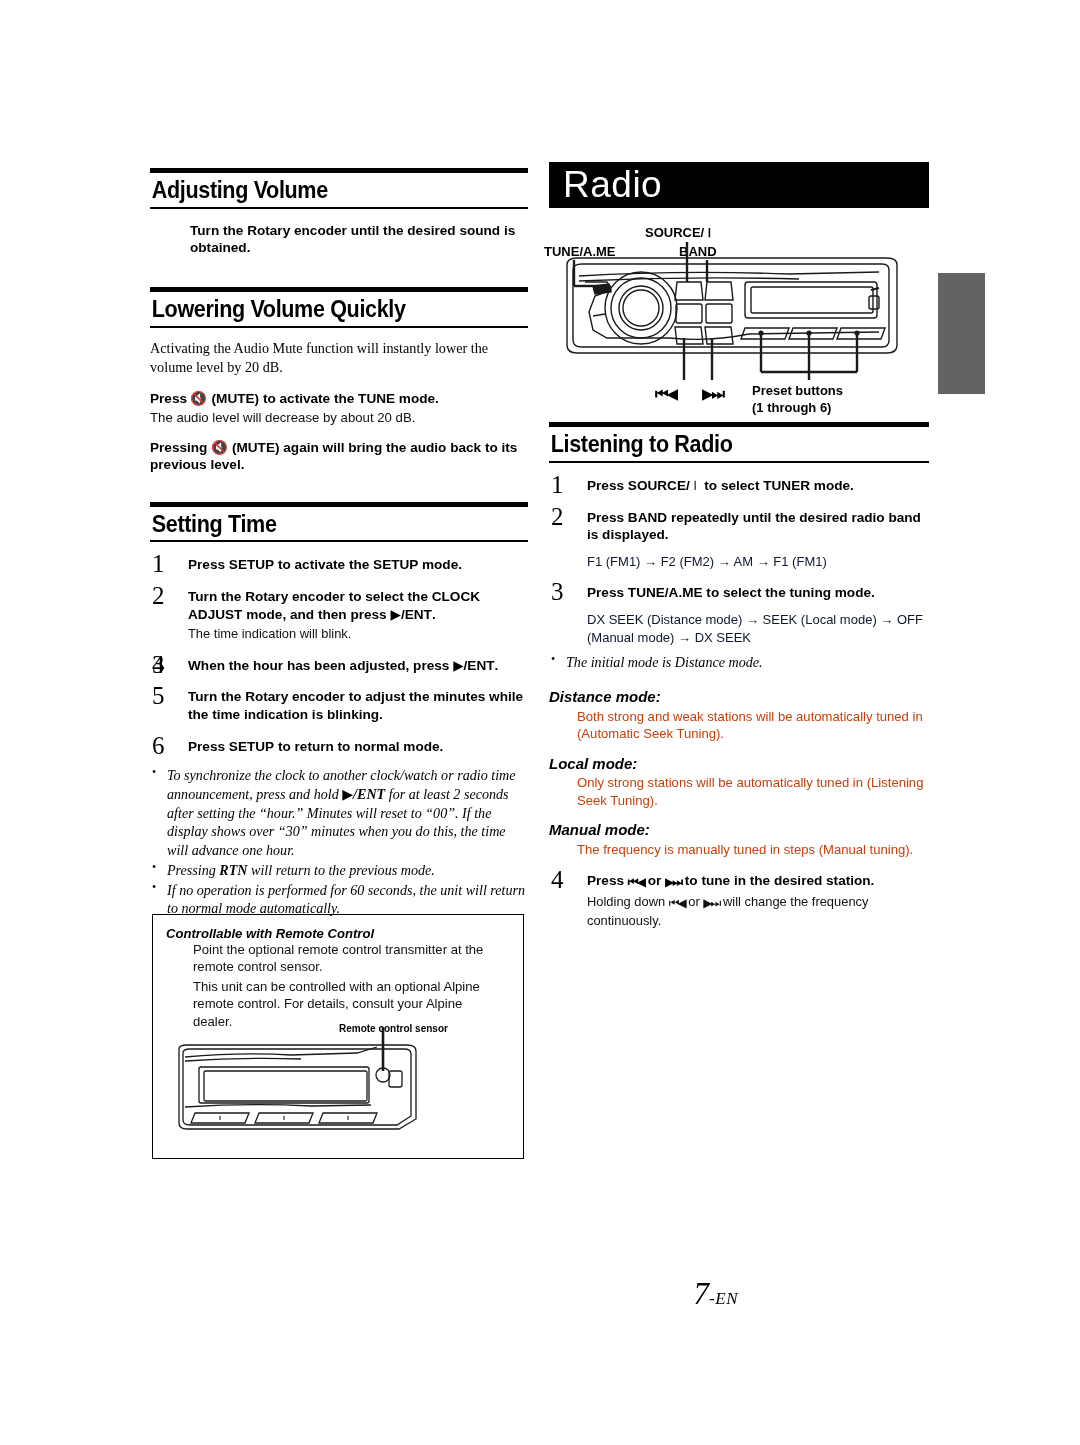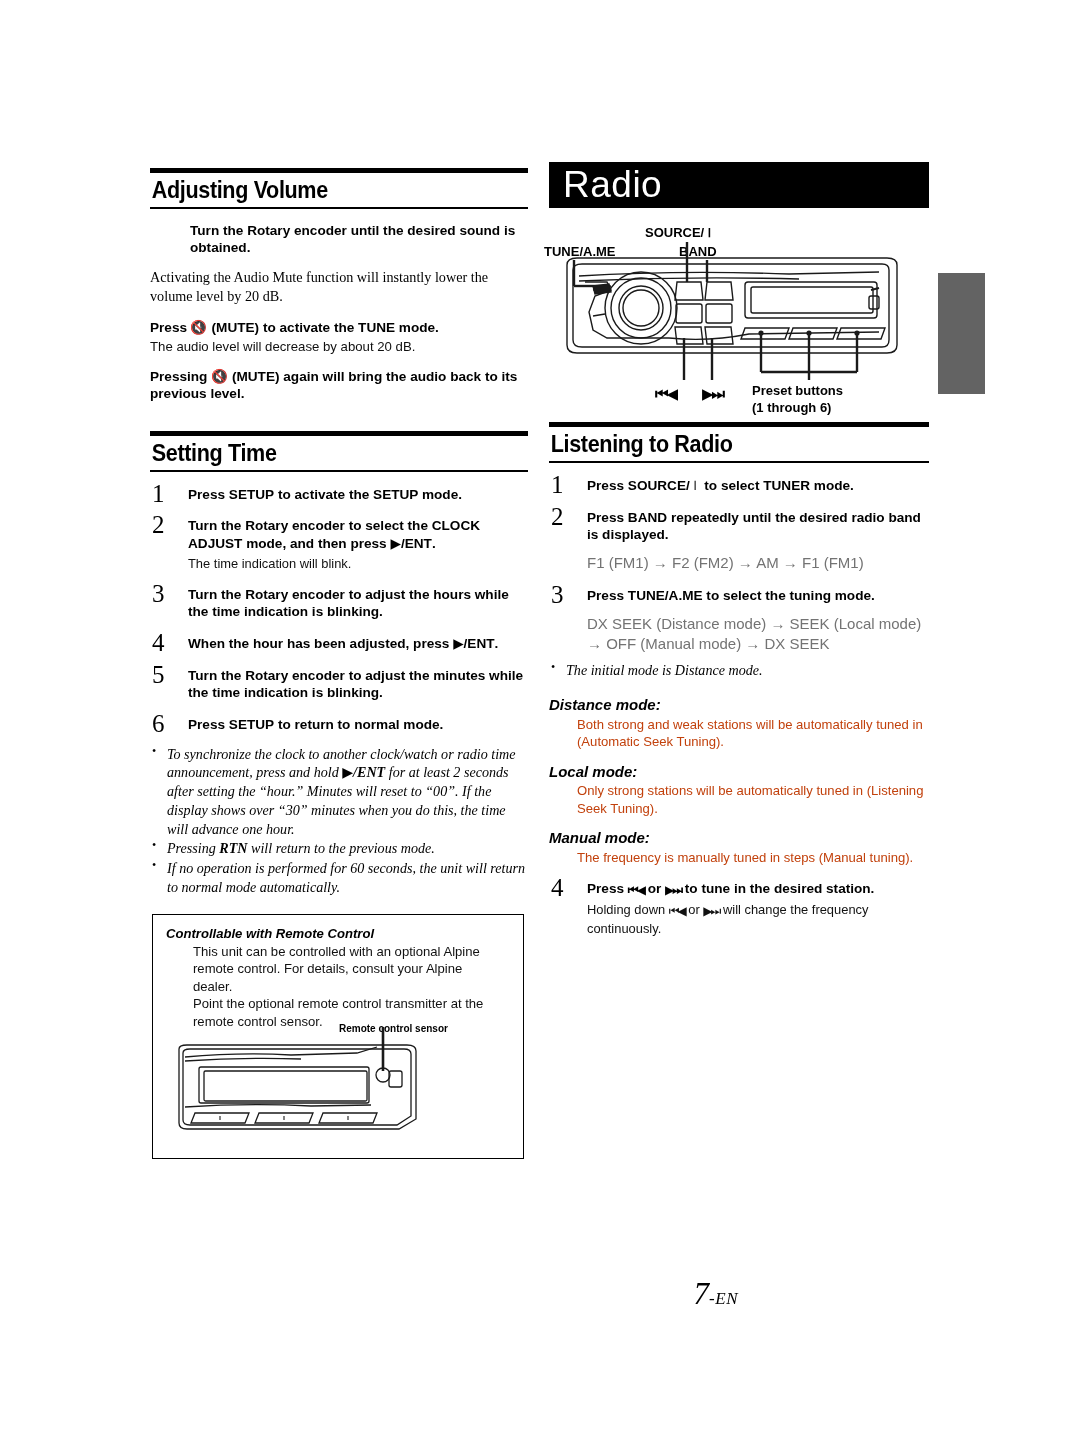--- a/index.html
+++ b/index.html
@@ -129,24 +129,24 @@
     font-size: 13.6px;
     line-height: 1.3;
   }
   .step .sub {
     font-size: 12.9px;
     line-height: 1.32;
     margin-top: 2px;
     color: #111;
   }
   .step .seq {
-    font-size: 15px;
+    font-size: 13px;
     line-height: 1.35;
     margin-top: 9px;
-    color: #737373;
+    color: #0f172a;
   }
 
   
   .bullets {
     margin-top: 11px;
     padding: 0;
     list-style: none;
   }
   .bullets li {
     position: relative;
@@ -262,20 +262,23 @@
 
   <div class="thumb-tab"></div>
 
   <div class="col-left">
 
     <div class="sec-head">
       <span class="txt">Adjusting Volume</span>
     </div>
     <p class="bold-line" style="margin-top:13px;margin-left:40px;"><span>Turn the </span><b>Rotary encoder</b><span> until the desired sound is obtained.</span></p>
 
+    <div class="sec-head spaced">
+      <span class="txt">Lowering Volume Quickly</span>
+    </div>
     <p class="serif-para" style="margin-top:11px;">Activating the Audio Mute function will instantly lower the volume level by 20 dB.</p>
 
     <p class="bold-line gap"><span>Press </span><span class="gl">🔇</span> <b>(MUTE)</b><span> to activate the TUNE mode.</span></p>
     <p class="sans-sub">The audio level will decrease by about 20 dB.</p>
 
     <p class="bold-line gap"><span>Pressing </span><span class="gl">🔇</span> <b>(MUTE)</b><span> again will bring the audio back to its previous level.</span></p>
 
     <div class="sec-head spaced" style="margin-top:28px;">
       <span class="txt">Setting Time</span>
     </div>
@@ -286,21 +289,20 @@
     </div>
 
     <div class="step">
       <span class="num">2</span>
       <div class="head"><span>Turn the </span><b>Rotary encoder</b><span> to select the CLOCK ADJUST mode, and then press </span><span class="gl-b">▶</span><b>/ENT</b><span>.</span></div>
       <div class="sub">The time indication will blink.</div>
     </div>
 
     <div class="step">
       <span class="num">3</span>
-      <div class="head"><span>Turn the </span><b>Rotary encoder</b><span> to adjust the hours while the time indication is blinking.</span></div>
     </div>
 
     <div class="step">
       <span class="num">4</span>
       <div class="head"><span>When the hour has been adjusted, press </span><span class="gl-b">▶</span><b>/ENT</b><span>.</span></div>
     </div>
 
     <div class="step">
       <span class="num">5</span>
       <div class="head"><span>Turn the </span><b>Rotary encoder</b><span> to adjust the minutes while the time indication is blinking.</span></div>
@@ -314,22 +316,22 @@
     <ul class="bullets">
       <li><span>To synchronize the clock to another clock/watch or radio time announcement, press and hold </span><span class="gl-b">▶</span><b>/ENT</b><span> for at least 2 seconds after setting the “hour.” Minutes will reset to “00”. If the display shows over “30” minutes when you do this, the time will advance one hour.</span></li>
       <li><span>Pressing </span><b>RTN</b><span> will return to the previous mode.</span></li>
       <li><span>If no operation is performed for 60 seconds, the unit will return to normal mode automatically.</span></li>
     </ul>
 
   </div>
 
   <div class="remote-box">
     <div class="rb-title">Controllable with Remote Control</div>
+    <div class="rb-body" style="margin-top:0;">Point the optional remote control transmitter at the remote control sensor.</div>
     <div class="rb-body">This unit can be controlled with an optional Alpine remote control. For details, consult your Alpine dealer.</div>
-    <div class="rb-body" style="margin-top:0;">Point the optional remote control transmitter at the remote control sensor.</div>
 
     <div class="remote-label">Remote control sensor</div>
 
     <svg style="position:absolute;left:18px;top:112px;" width="340" height="122" viewBox="0 0 340 122">
       <g fill="none" stroke="#1a1a1a" stroke-width="1.3">
 
         <line x1="212" y1="0" x2="212" y2="44" stroke-width="2.6"></line>
 
         <path d="M8,22 L8,96 Q8,102 16,102 L228,102 L245,92 L245,24 Q245,18 236,18 L16,18 Q8,18 8,22 Z"></path>
         <path d="M12,26 L12,93 Q12,98 19,98 L226,98 L240,89 L240,27 Q240,22 233,22 L19,22 Q12,22 12,26 Z"></path>

